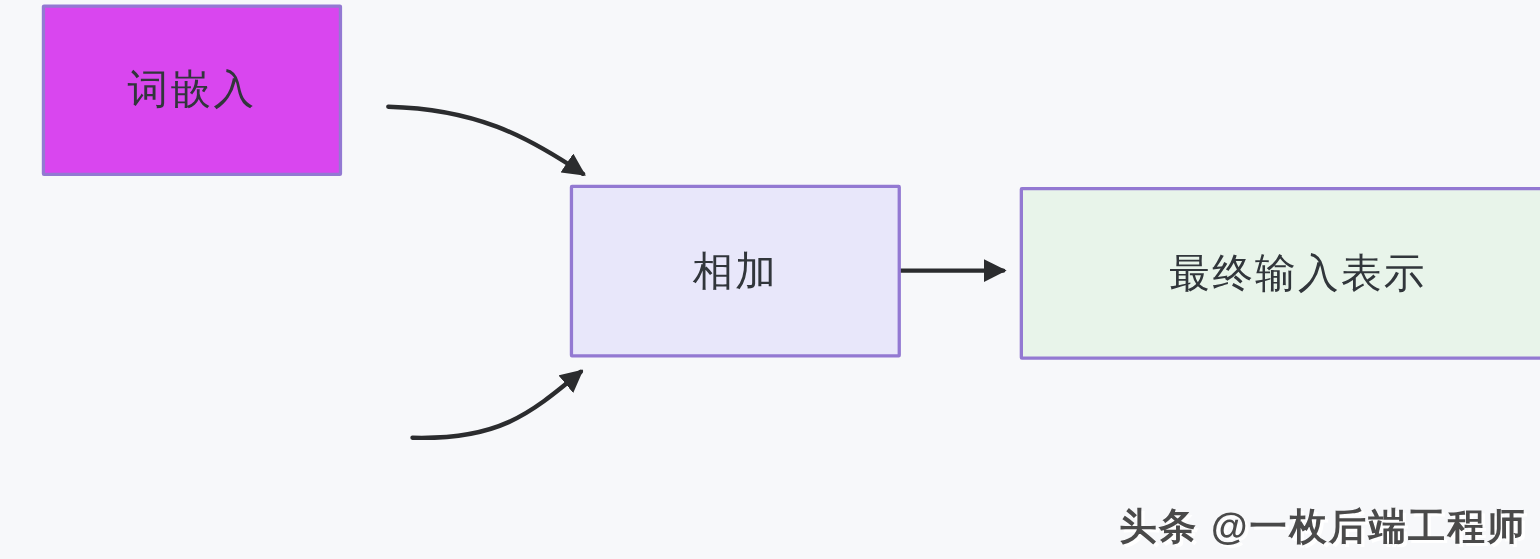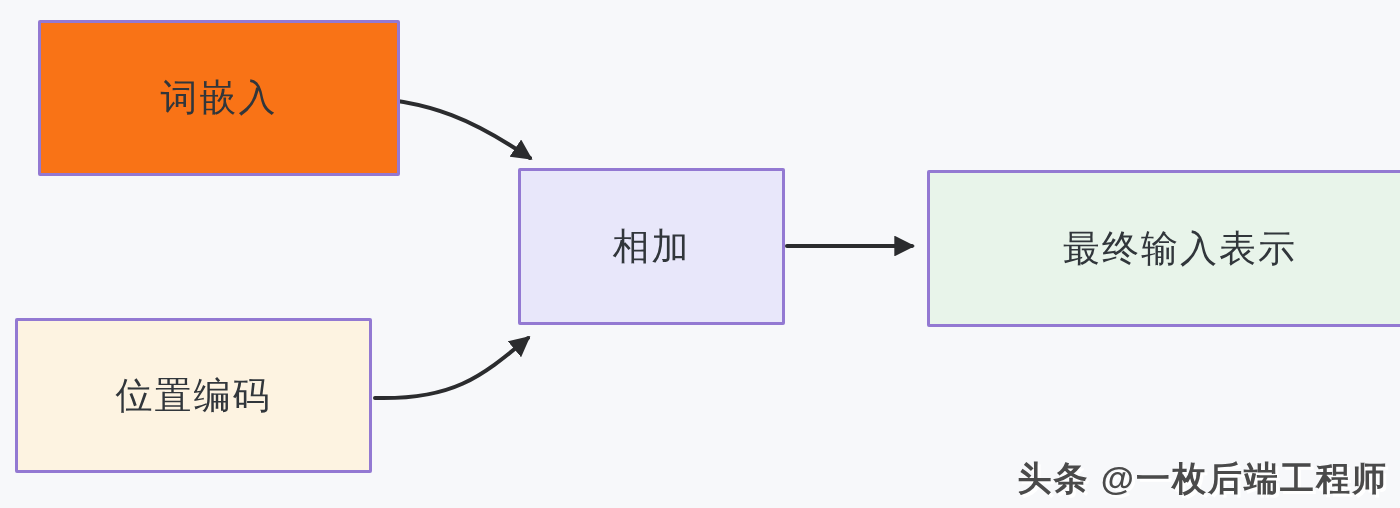--- a/index.html
+++ b/index.html
@@ -31,32 +31,32 @@
     align-items: center;
     justify-content: center;
   }
   .node__label {
     color: #31363b;
     font-size: 37px;
     letter-spacing: 2px;
     white-space: nowrap;
   }
   .node--word-embedding {
-    left: 38px; top: 20px;
-    width: 362px; height: 156px;
-    background: #f97316;
+    left: 38px; top: 4px;
+    width: 273px; height: 156px;
+    background: #d946ef;
   }
   .node--position-encoding {
     left: 15px; top: 318px;
     width: 357px; height: 155px;
     background: #fdf3e1;
   }
   .node--add {
     left: 518px; top: 168px;
-    width: 267px; height: 157px;
+    width: 301px; height: 157px;
     background: #e8e7fa;
   }
   .node--final-input {
     left: 927px; top: 170px;
     width: 506px; height: 157px;
     background: #e8f4ea;
   }
   .watermark {
     position: absolute;
     right: 12px;
@@ -83,23 +83,20 @@
     </defs>
     <path d="M 353 97 C 432 99 478 123 530 158" fill="none" stroke="#2b2c2e" stroke-width="4" stroke-linecap="round" marker-end="url(#arrowhead)"></path>
     <path d="M 375 398 C 452 400 480 378 528 338" fill="none" stroke="#2b2c2e" stroke-width="4" stroke-linecap="round" marker-end="url(#arrowhead)"></path>
     <path d="M 787 246 L 912 246" fill="none" stroke="#2b2c2e" stroke-width="4" stroke-linecap="round" marker-end="url(#arrowhead)"></path>
   </svg>
 
   <div class="node node--word-embedding">
     <span class="node__label">词嵌入</span>
   </div>
 
-  <div class="node node--position-encoding">
-    <span class="node__label">位置编码</span>
-  </div>
 
   <div class="node node--add">
     <span class="node__label">相加</span>
   </div>
 
   <div class="node node--final-input">
     <span class="node__label">最终输入表示</span>
   </div>
 
   <div class="watermark">头条 @一枚后端工程师</div>

